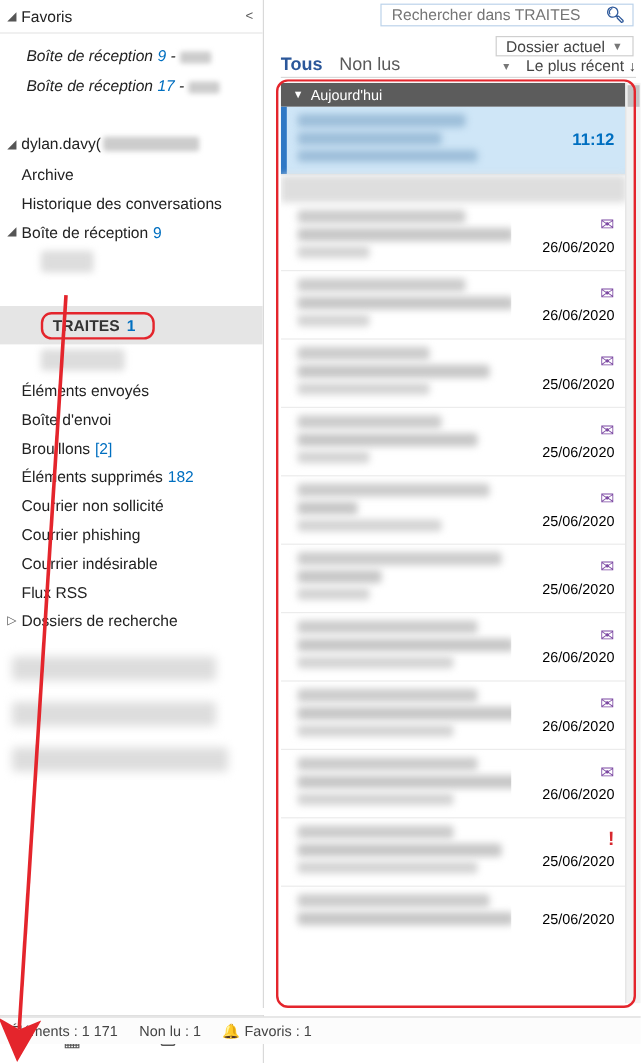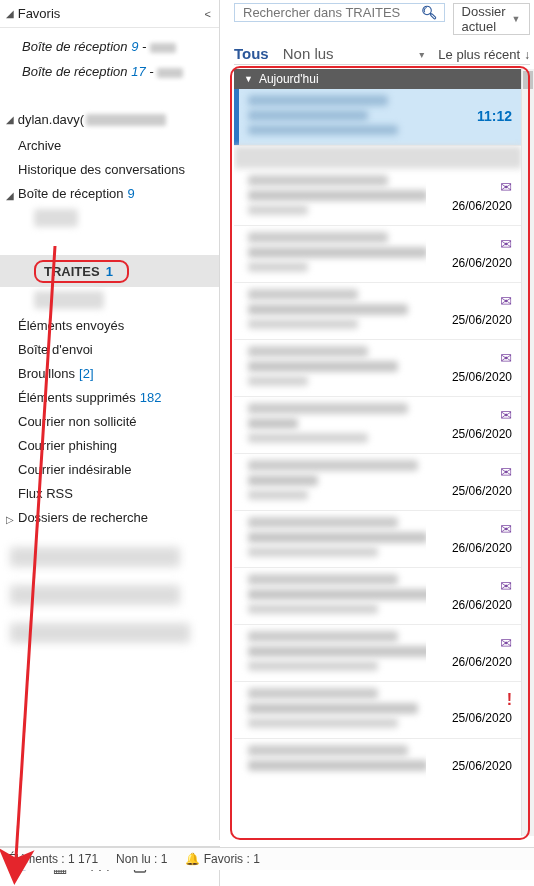--- a/index.html
+++ b/index.html
@@ -53,21 +53,21 @@
   .fav-item .cnt{color:var(--link-blue);}
   .blur-sm{display:inline-block;background:#ccc;border-radius:2px;height:10px;vertical-align:middle;filter:blur(2px);}
   .acct-hdr{
     display:flex;align-items:center;
     padding:16px 6px 6px 6px;
     font-weight:400;
   }
   .acct-hdr .caret{margin-right:4px;}
   .folder{
     padding:4.5px 6px 4.5px 18px;
-    display:flex;align-items:flex-end;
+    display:flex;align-items:center;
     cursor:default;
     white-space:nowrap;
   }
   .folder.ind{padding-left:34px;}
   .folder .caret{display:inline-block;width:10px;margin-left:-12px;margin-right:2px;font-size:10px;color:#555;}
   .folder .cnt{color:var(--link-blue);margin-left:4px;}
   .folder.selected{
     background:#e5e5e5;
     margin-top:28px;
   }
@@ -95,21 +95,21 @@
     background:#fff;
   }
   .nav-bottom .ico{flex:0 0 auto;width:40px;text-align:center;font-size:16px;color:#555;}
   .nav-bottom .ico.mail{color:var(--blue-accent);}
   
   .search-row{
     position:absolute;
     left:234px;top:3px;
     right:6px;
     height:28px;
-    display:flex;gap:8px;align-items:flex-start;
+    display:flex;gap:8px;align-items:flex-end;flex-direction:column;
   }
   .search-box{
     flex:1;
     display:flex;align-items:center;
     border:1px solid #bcd3ea;
     background:#fff;
     padding:0 6px;
   }
   .search-box input{border:0;outline:0;flex:1;font:inherit;color:#888;background:transparent;}
   .search-box .mag{color:var(--blue-accent);font-weight:bold;}

